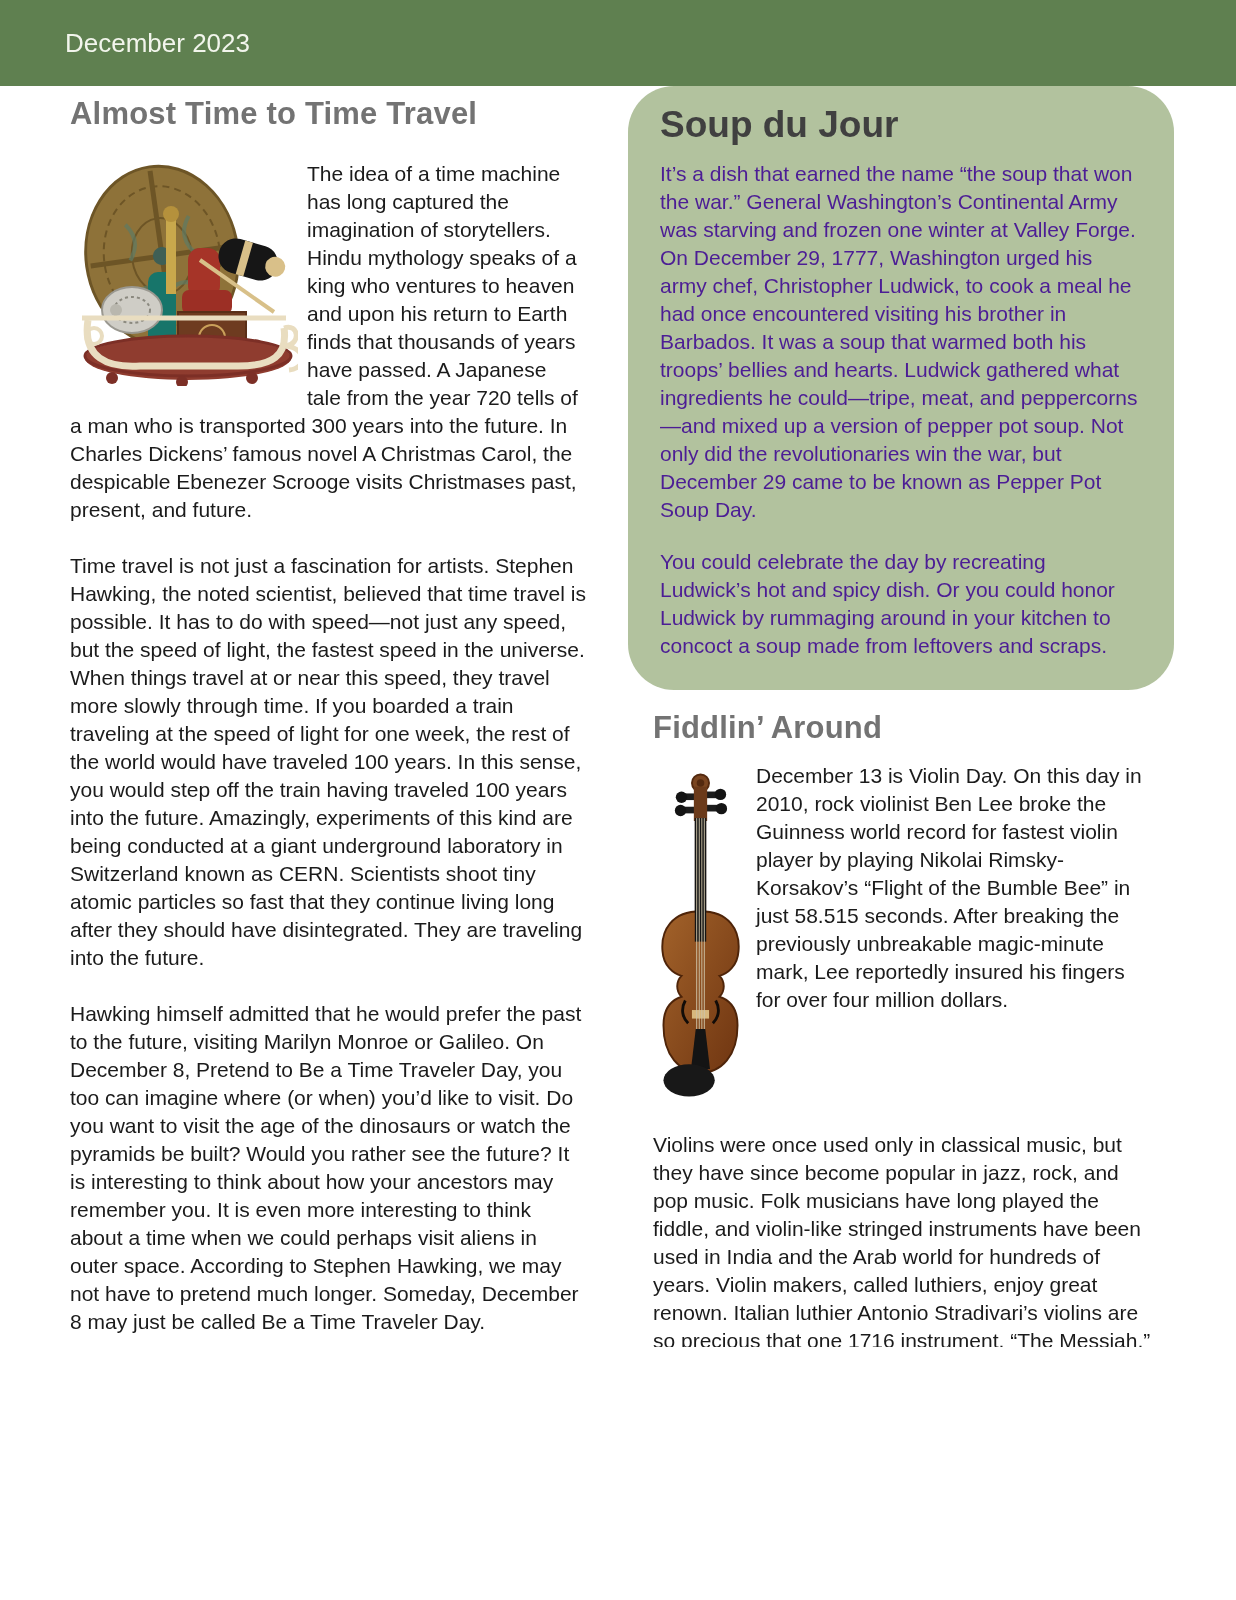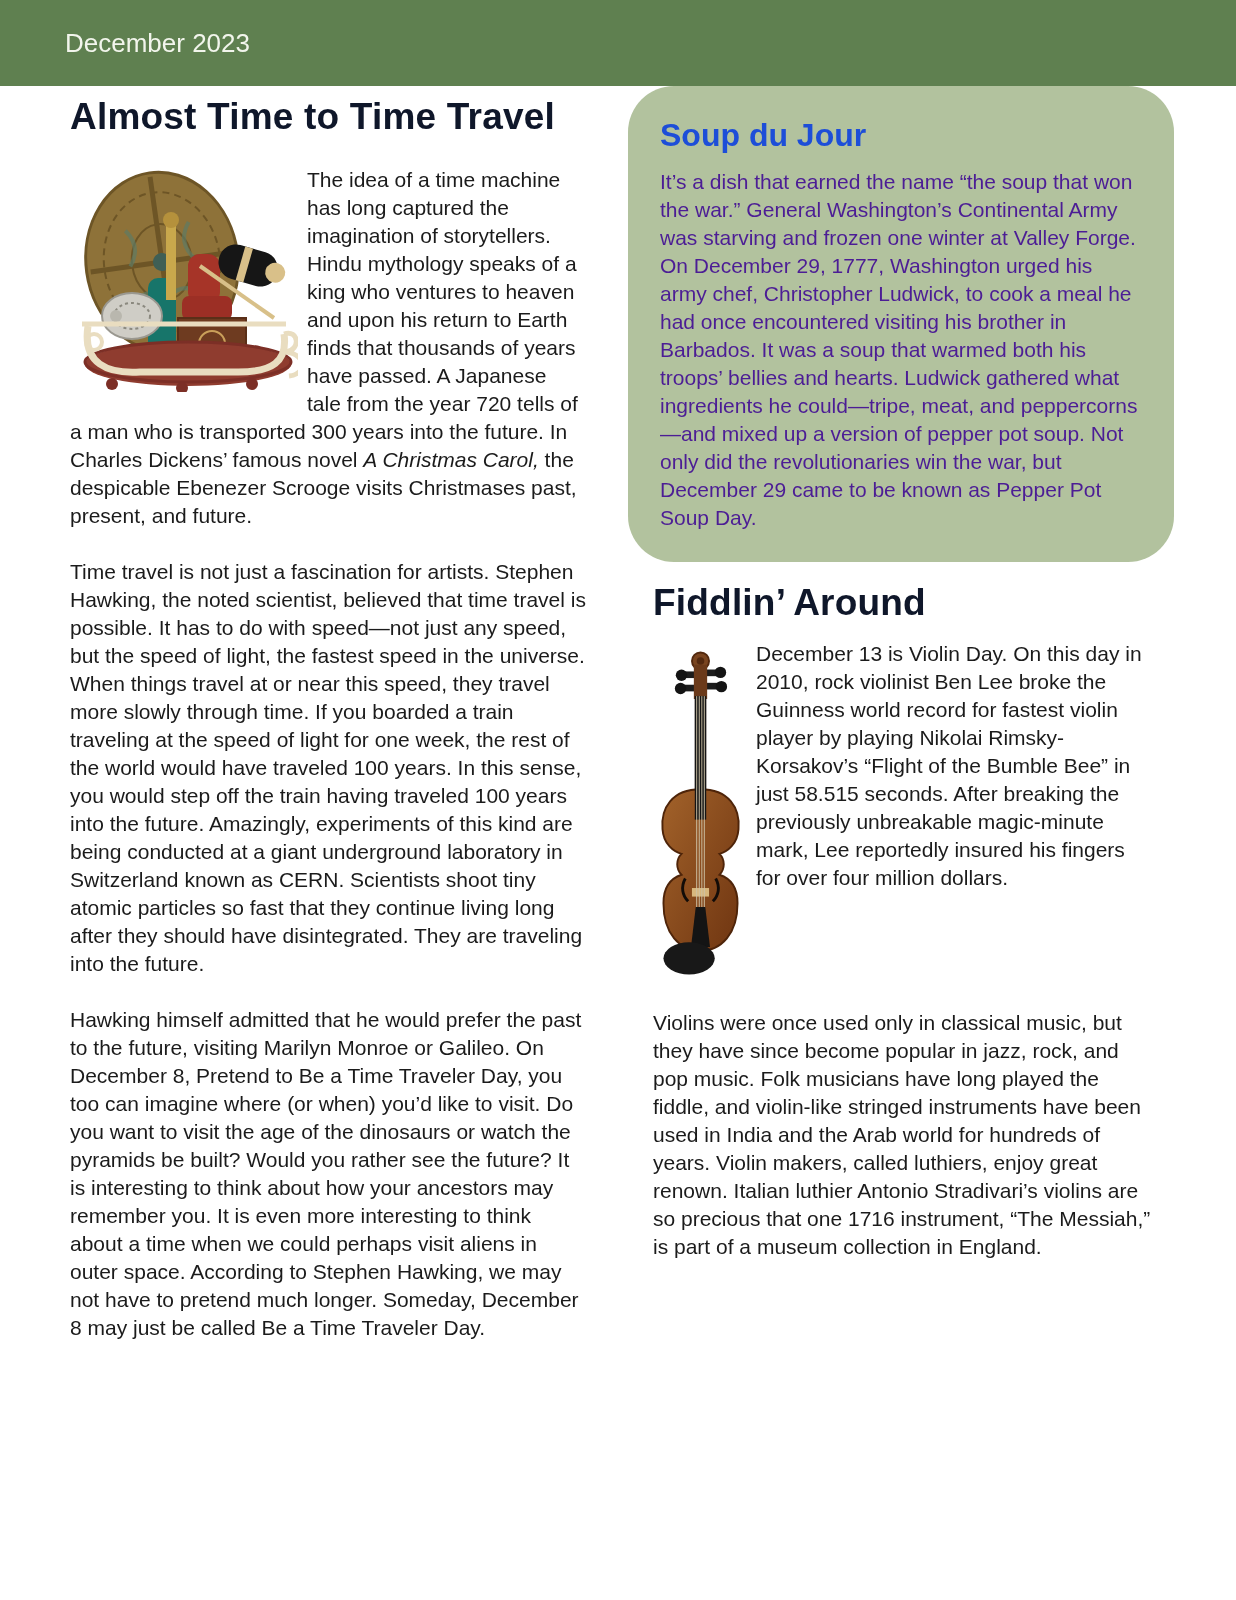--- a/index.html
+++ b/index.html
@@ -14,39 +14,39 @@
     position:absolute; left:0; top:0; width:1236px; height:86px;
     background:#5f8050; display:flex; align-items:center;
   }
   .issue-date { color:#f2f5ec; font-size:26px; padding-left:65px; }
 
   
   .col-left  { position:absolute; left:70px;  top:96px;  width:516px; }
   .col-right { position:absolute; left:628px; top:86px;  width:546px; }
 
   .article-title {
-    font-size:37px; font-weight:bold; color:#0f172a;
+    font-size:31px; font-weight:bold; color:#737373;
     margin:0 0 28px 0; letter-spacing:0.2px;
   }
   .body-text p {
     font-size:21px; line-height:28px; color:#1b1b1b; margin:0 0 28px 0;
   }
   .body-text p:last-child { margin-bottom:0; }
-  .italic { font-style:italic; }
+  .italic { }
 
   .tm-figure { float:left; width:228px; height:226px; margin:0 9px 2px 0; }
   .tm-figure svg, .violin-figure svg { display:block; width:100%; height:100%; }
 
   
   .soup-box {
     background:#b2c29e; border-radius:46px;
     padding:18px 33px 30px 32px;
   }
   .soup-title {
-    font-size:32px; font-weight:bold; color:#1d4ed8; margin:13px 0 14px 0;
+    font-size:37px; font-weight:bold; color:#404040; margin:0 0 14px 0;
   }
   .soup-box .body-text p { color:#4c1d95; margin-bottom:24px; }
   .soup-box .body-text p:last-child { margin-bottom:0; }
 
   
   .fiddlin-section { margin:20px 0 0 25px; width:500px; }
   .fiddlin-section .article-title { margin-bottom:16px; }
   .violin-figure { float:left; width:95px; height:345px; margin:0 8px 0 0; }
   .clear-para { clear:left; padding-top:24px; }
 
@@ -125,20 +125,21 @@
       <p>Hawking himself admitted that he would prefer the past to the future, visiting Marilyn Monroe or Galileo. On December 8, Pretend to Be a Time Traveler Day, you too can imagine where (or when) you’d like to visit. Do you want to visit the age of the dinosaurs or watch the pyramids be built? Would you rather see the future? It is interesting to think about how your ancestors may remember you. It is even more interesting to think about a time when we could perhaps visit aliens in outer space. According to Stephen Hawking, we may not have to pretend much longer. Someday, December 8 may just be called Be a Time Traveler Day.</p>
     </div>
   </div>
 
   <div class="col-right">
 
     <div class="soup-box">
       <h2 class="soup-title">Soup du Jour</h2>
       <div class="body-text">
         <p>It’s a dish that earned the name “the soup that won the war.” General Washington’s Continental Army was starving and frozen one winter at Valley Forge. On December 29, 1777, Washington urged his army chef, Christopher Ludwick, to cook a meal he had once encountered visiting his brother in Barbados. It was a soup that warmed both his troops’ bellies and hearts. Ludwick gathered what ingredients he could—tripe, meat, and peppercorns—and mixed up a version of pepper pot soup. Not only did the revolutionaries win the war, but December 29 came to be known as Pepper Pot Soup Day.</p>
+        <p>You could celebrate the day by recreating Ludwick’s hot and spicy dish. Or you could honor Ludwick by rummaging around in your kitchen to concoct a soup made from leftovers and scraps.</p>
       </div>
     </div>
 
     <div class="fiddlin-section">
       <h1 class="article-title">Fiddlin’ Around</h1>
       <div class="body-text">
         <div class="violin-figure">
           <svg viewBox="0 0 100 345" xmlns="http://www.w3.org/2000/svg" aria-hidden="true">
             <defs>
               <linearGradient id="vbody" x1="0" y1="0" x2="1" y2="1">

